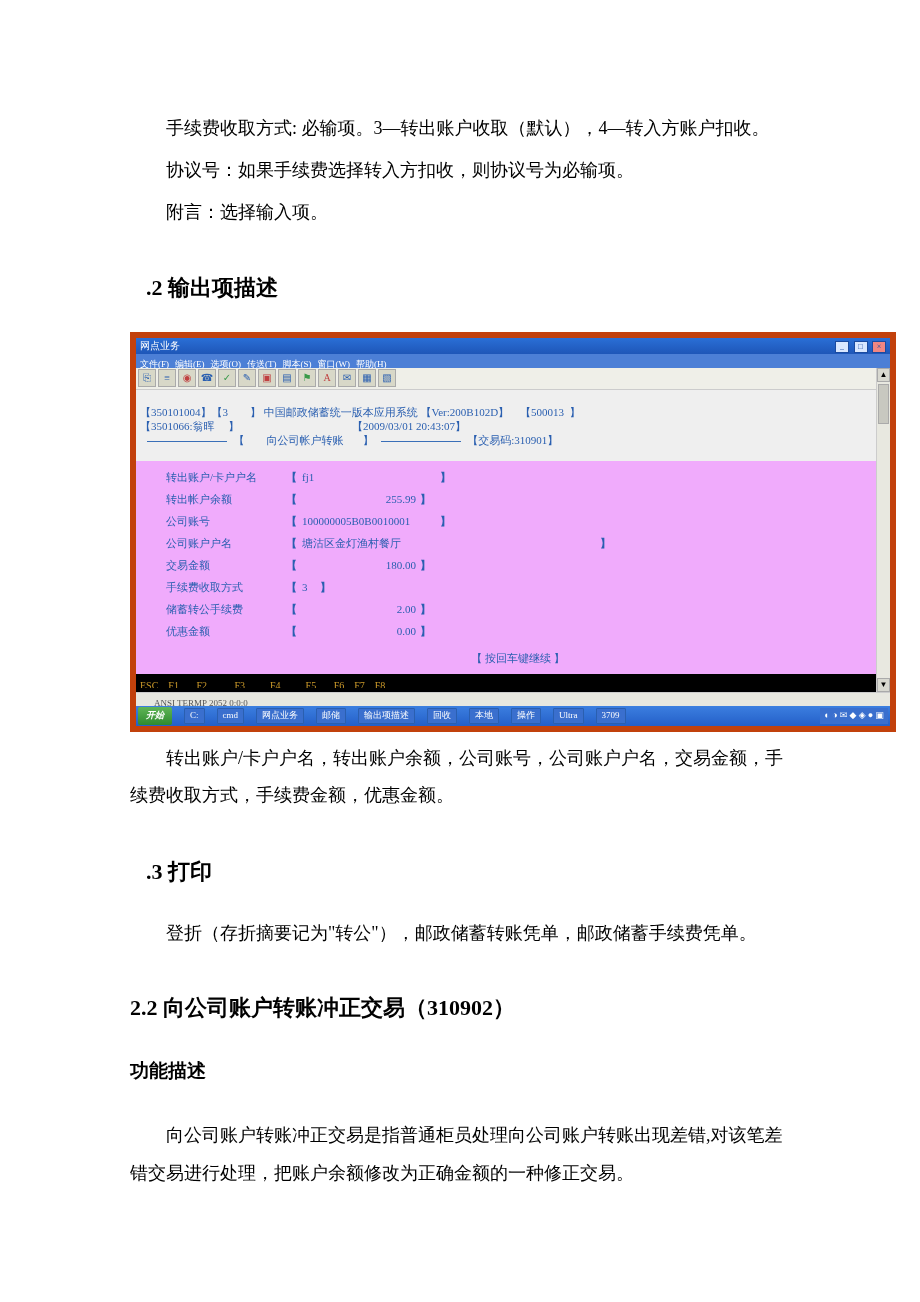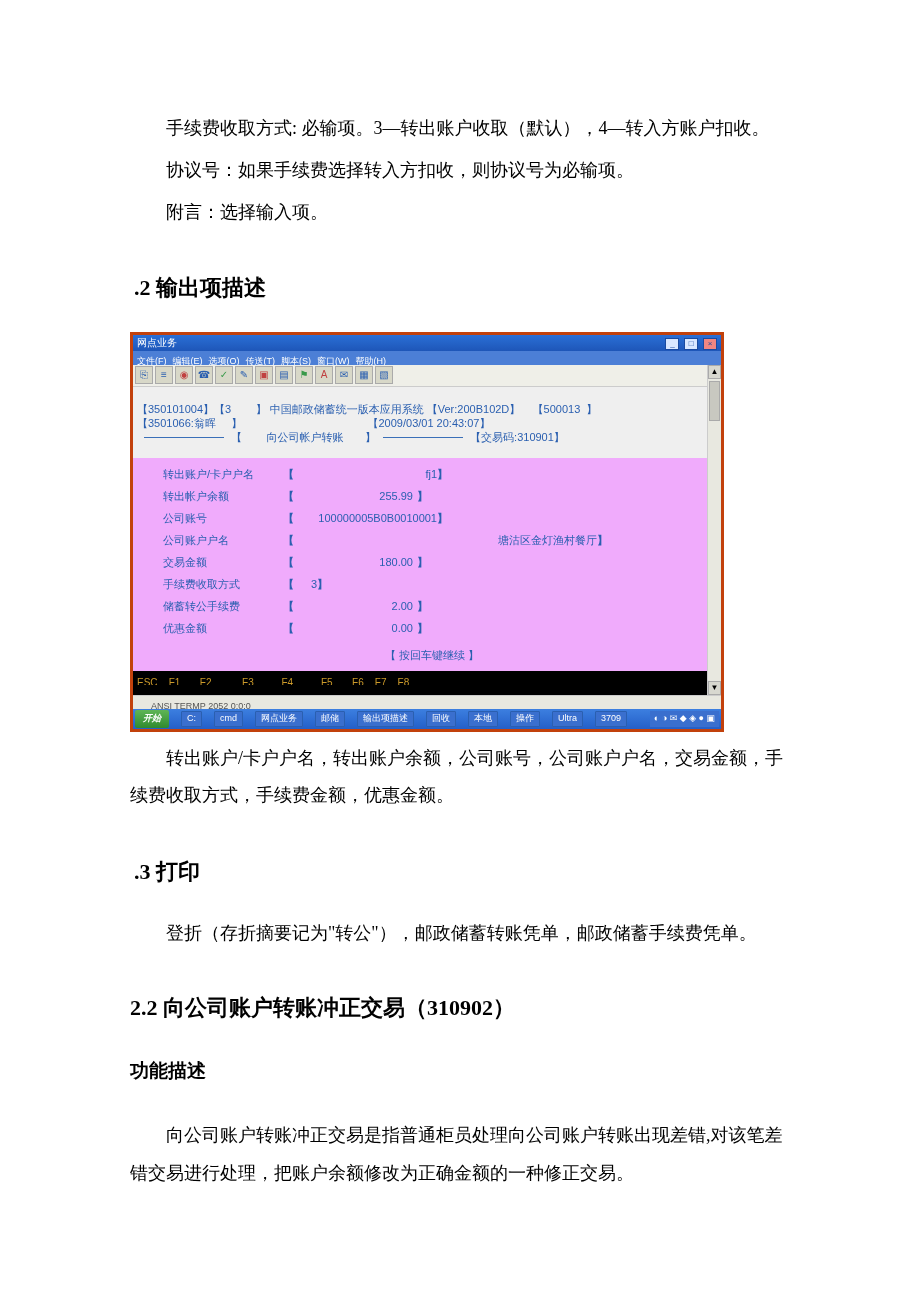--- a/index.html
+++ b/index.html
@@ -11,43 +11,43 @@
     color: #000;
     padding: 110px 130px 60px 130px;
     font-size: 18px;
     line-height: 2.1;
   }
   .doc-p { text-indent: 2em; margin-bottom: 4px; }
   .doc-p2 { text-indent: 2em; margin-top: 6px; }
   .h2 {
     font-size: 22px;
     font-weight: bold;
-    margin: 34px 0 20px 4px;
+    margin: 34px 0 20px 16px;
     font-family: "SimSun", serif;
   }
   .h2b {
     font-size: 22px;
     font-weight: bold;
     margin: 32px 0 20px 0;
     font-family: Liberation Serif, serif;
   }
   .h3 {
     font-size: 19px;
     font-weight: bold;
     margin: 14px 0 26px 0;
     font-family: "SimSun", serif;
   }
 
   
   .shot {
-    width: 594px;
+    width: 766px;
     height: 400px;
-    border: 3px solid #c2410c;
+    border: 6px solid #c2410c;
     margin: 4px 0 8px 0;
-    font-family: Liberation Sans, sans-serif;
+    font-family: Liberation Serif, serif;
     font-size: 11px;
     background: #efefef;
     position: relative;
     overflow: hidden;
   }
   .titlebar {
     height: 16px;
     background: linear-gradient(#2a6fd6, #1e56b8);
     color: #fff;
     font-size: 10px;
@@ -109,21 +109,21 @@
   .term-body {
     background: #f0abfc;
     color: #2a5fb0;
     font-size: 11px;
     padding: 6px 20px 4px 30px;
   }
   .trow { display: flex; align-items: center; height: 22px; }
   .tlbl { width: 120px; }
   .tbkt { width: 14px; font-weight: bold; }
   .tval { min-width: 120px; text-align: right; padding-right: 4px; }
-  .tvalL { min-width: 140px; text-align: right; padding-left: 2px; }
+  .tvalL { min-width: 140px; text-align: left; padding-left: 2px; }
   .prompt { text-align: center; color: #2a5fb0; margin-top: 4px; }
   .fnbar {
     background: #000;
     color: #cc9a2a;
     font-size: 10px;
     height: 14px;
     padding: 1px 4px;
     white-space: pre;
   }
   .blackstrip { background: #000; width: 100%; flex: 1; }

